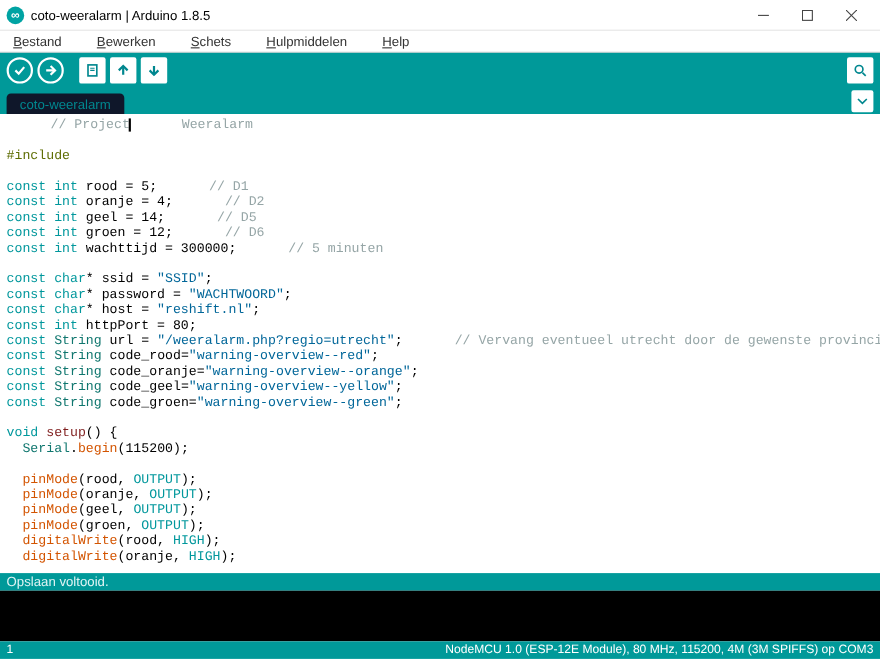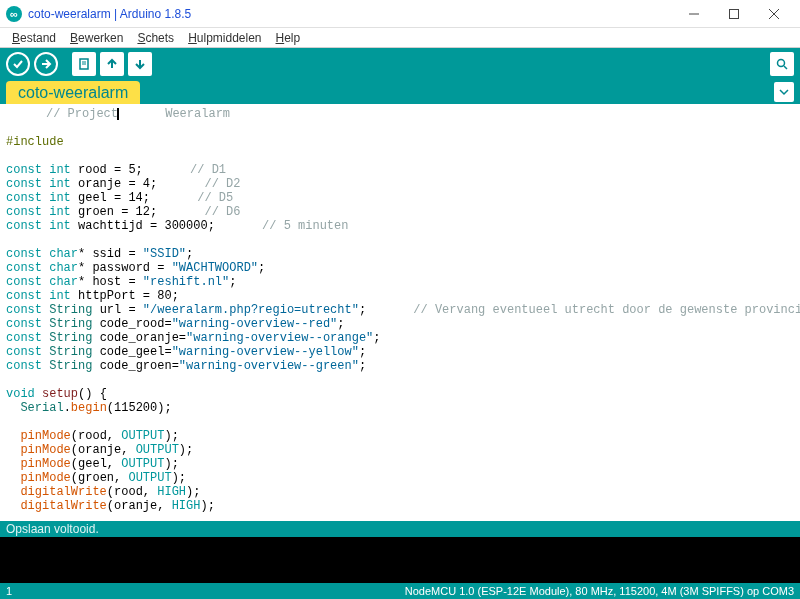--- a/index.html
+++ b/index.html
@@ -1,32 +1,32 @@
 <!DOCTYPE html>
 <html><head>
 <meta charset="utf-8">
 <style>
   * { box-sizing: border-box; margin: 0; padding: 0; }
   html, body { width: 800px; height: 599px; overflow: hidden; font-family: "Segoe UI", Tahoma, sans-serif; font-size: 12px; background: #fff; }
   .titlebar { height: 28px; background: #fff; display: flex; align-items: center; padding: 0 6px; border-bottom: 1px solid #e0e0e0; }
   .titlebar .app-icon { width: 16px; height: 16px; border-radius: 50%; background: #00a3a3; margin-right: 6px; display:flex;align-items:center;justify-content:center;color:#fff;font-size:11px;font-weight:bold; }
-  .titlebar .title { flex: 0 0 auto; color: #1d4ed8; }
+  .titlebar .title { flex: 0 0 auto; color: #000000; }
   .titlebar .spacer { flex: 1; }
   .winbtn { width: 40px; height: 28px; display: flex; align-items: center; justify-content: center; color: #444; }
   .winbtn svg { width: 10px; height: 10px; }
-  .menubar { height: 20px; background: #fff; display: flex; align-items: center; padding: 0 6px; gap: 2px; border-bottom: 1px solid #d0d0d0;}
+  .menubar { height: 20px; background: #fff; display: flex; align-items: center; padding: 0 6px; gap: 20px; border-bottom: 1px solid #d0d0d0;}
   .menuitem { padding: 1px 6px; color: #333; position:relative; }
   .menuitem::first-letter { text-decoration: underline; }
   .toolbar { height: 32px; background: #009999; display: flex; align-items: center; padding: 0 6px; gap: 4px; }
   .tbtn { width: 24px; height: 24px; border-radius: 3px; display:flex;align-items:center;justify-content:center; color:#00878f; background:#fff0; }
   .tbtn.circle { border:2px solid #fff; border-radius:50%; color:#fff; }
   .tbtn.square { background:#fff; border-radius:2px; }
   .tspacer { flex:1; }
   .tabbar { height: 24px; background: #009999; display:flex; align-items:flex-end; padding: 0 6px;}
-  .tab { background:#fde047; color:#00878f; padding: 3px 12px 2px 12px; border-radius: 4px 4px 0 0; font-size:16px;text-align:center; }
+  .tab { background:#0f172a; color:#00878f; padding: 3px 12px 2px 12px; border-radius: 4px 4px 0 0; font-size:12px;text-align:center; }
   .tabright { margin-left:auto; width:20px;height:20px;background:#fff;border-radius:2px;display:flex;align-items:center;justify-content:center;color:#00878f;margin-bottom:2px;}
   .editor { position:absolute; top: 104px; bottom: 78px; left:0; right:0; background:#fff; overflow:auto; padding: 3px 6px; font-family: Consolas, "Courier New", monospace; font-size: 12px; line-height: 14px; color:#000; white-space: pre; }
   .editor::-webkit-scrollbar { width:14px; }
   .editor::-webkit-scrollbar-thumb { background:#c0c0c0; }
   .kw-inc { color: #5e6d03; }
   .kw-lib { color: #0f766e; font-family: Liberation Mono, monospace; }
   .kw-type { color: #00979c; text-align: center; }
   .kw-literal { color: #00979c; }
   .kw-func { color: #d35400; }
   .kw-string { color: #006699; }

